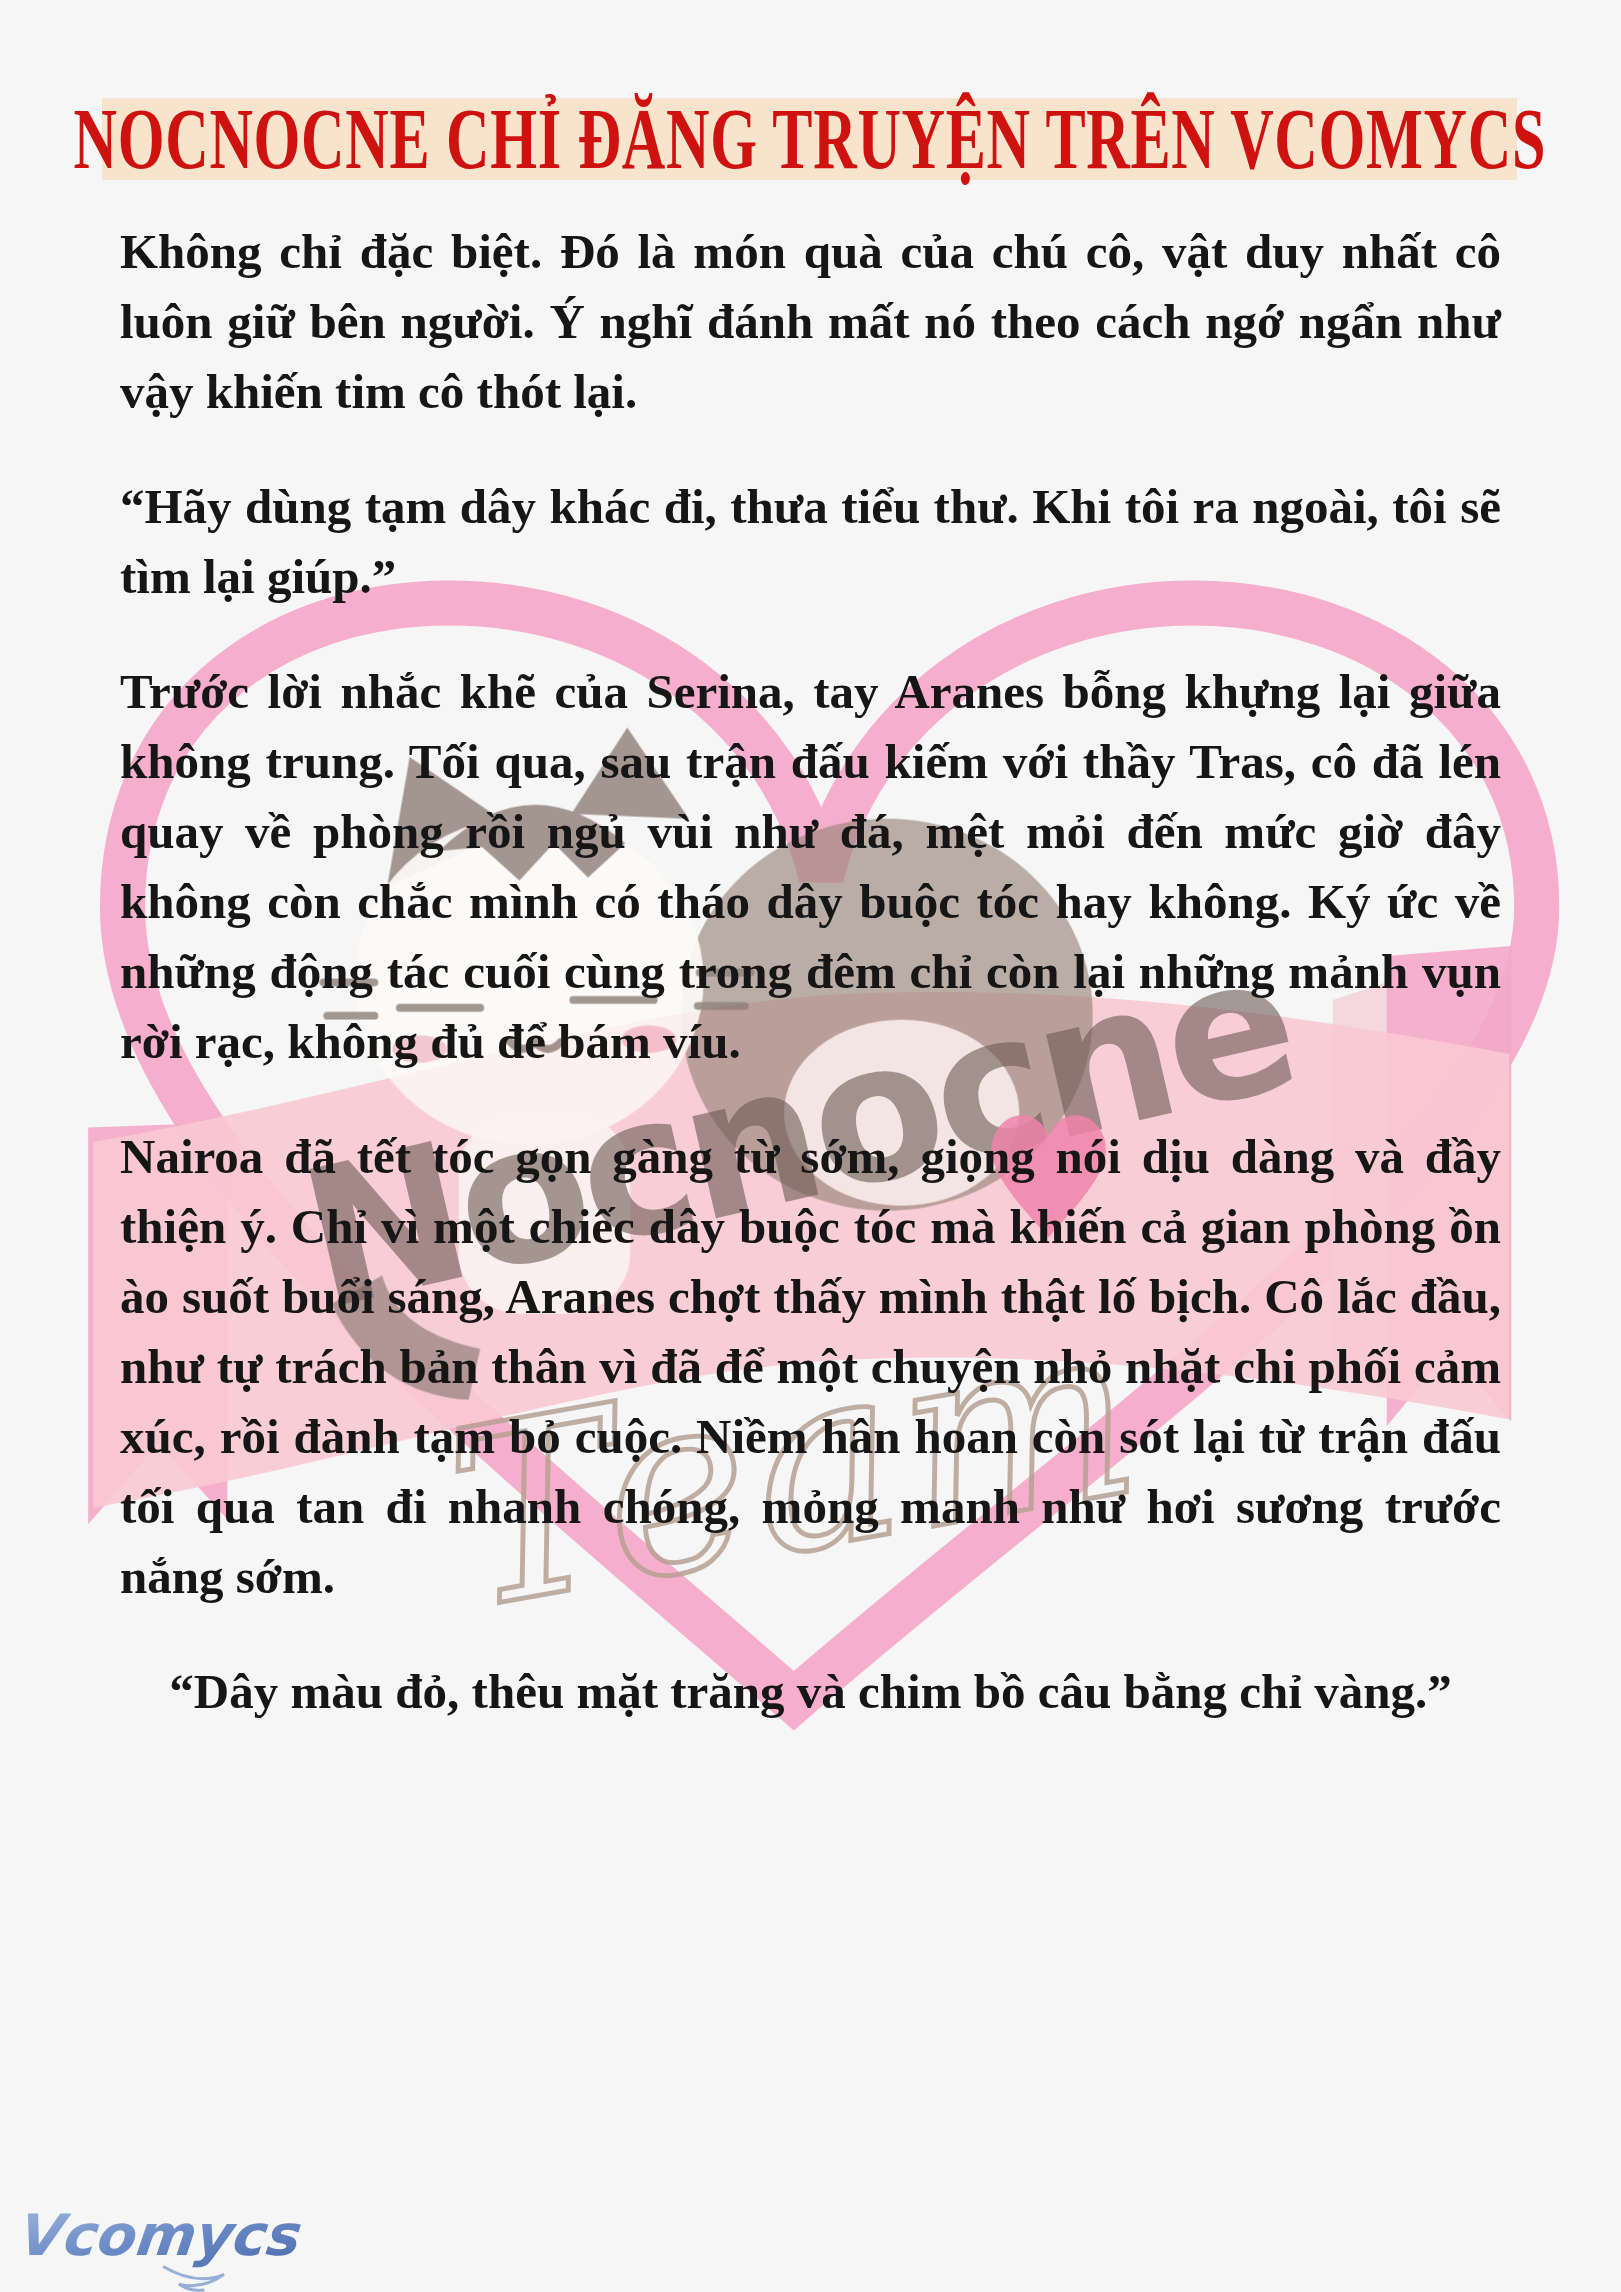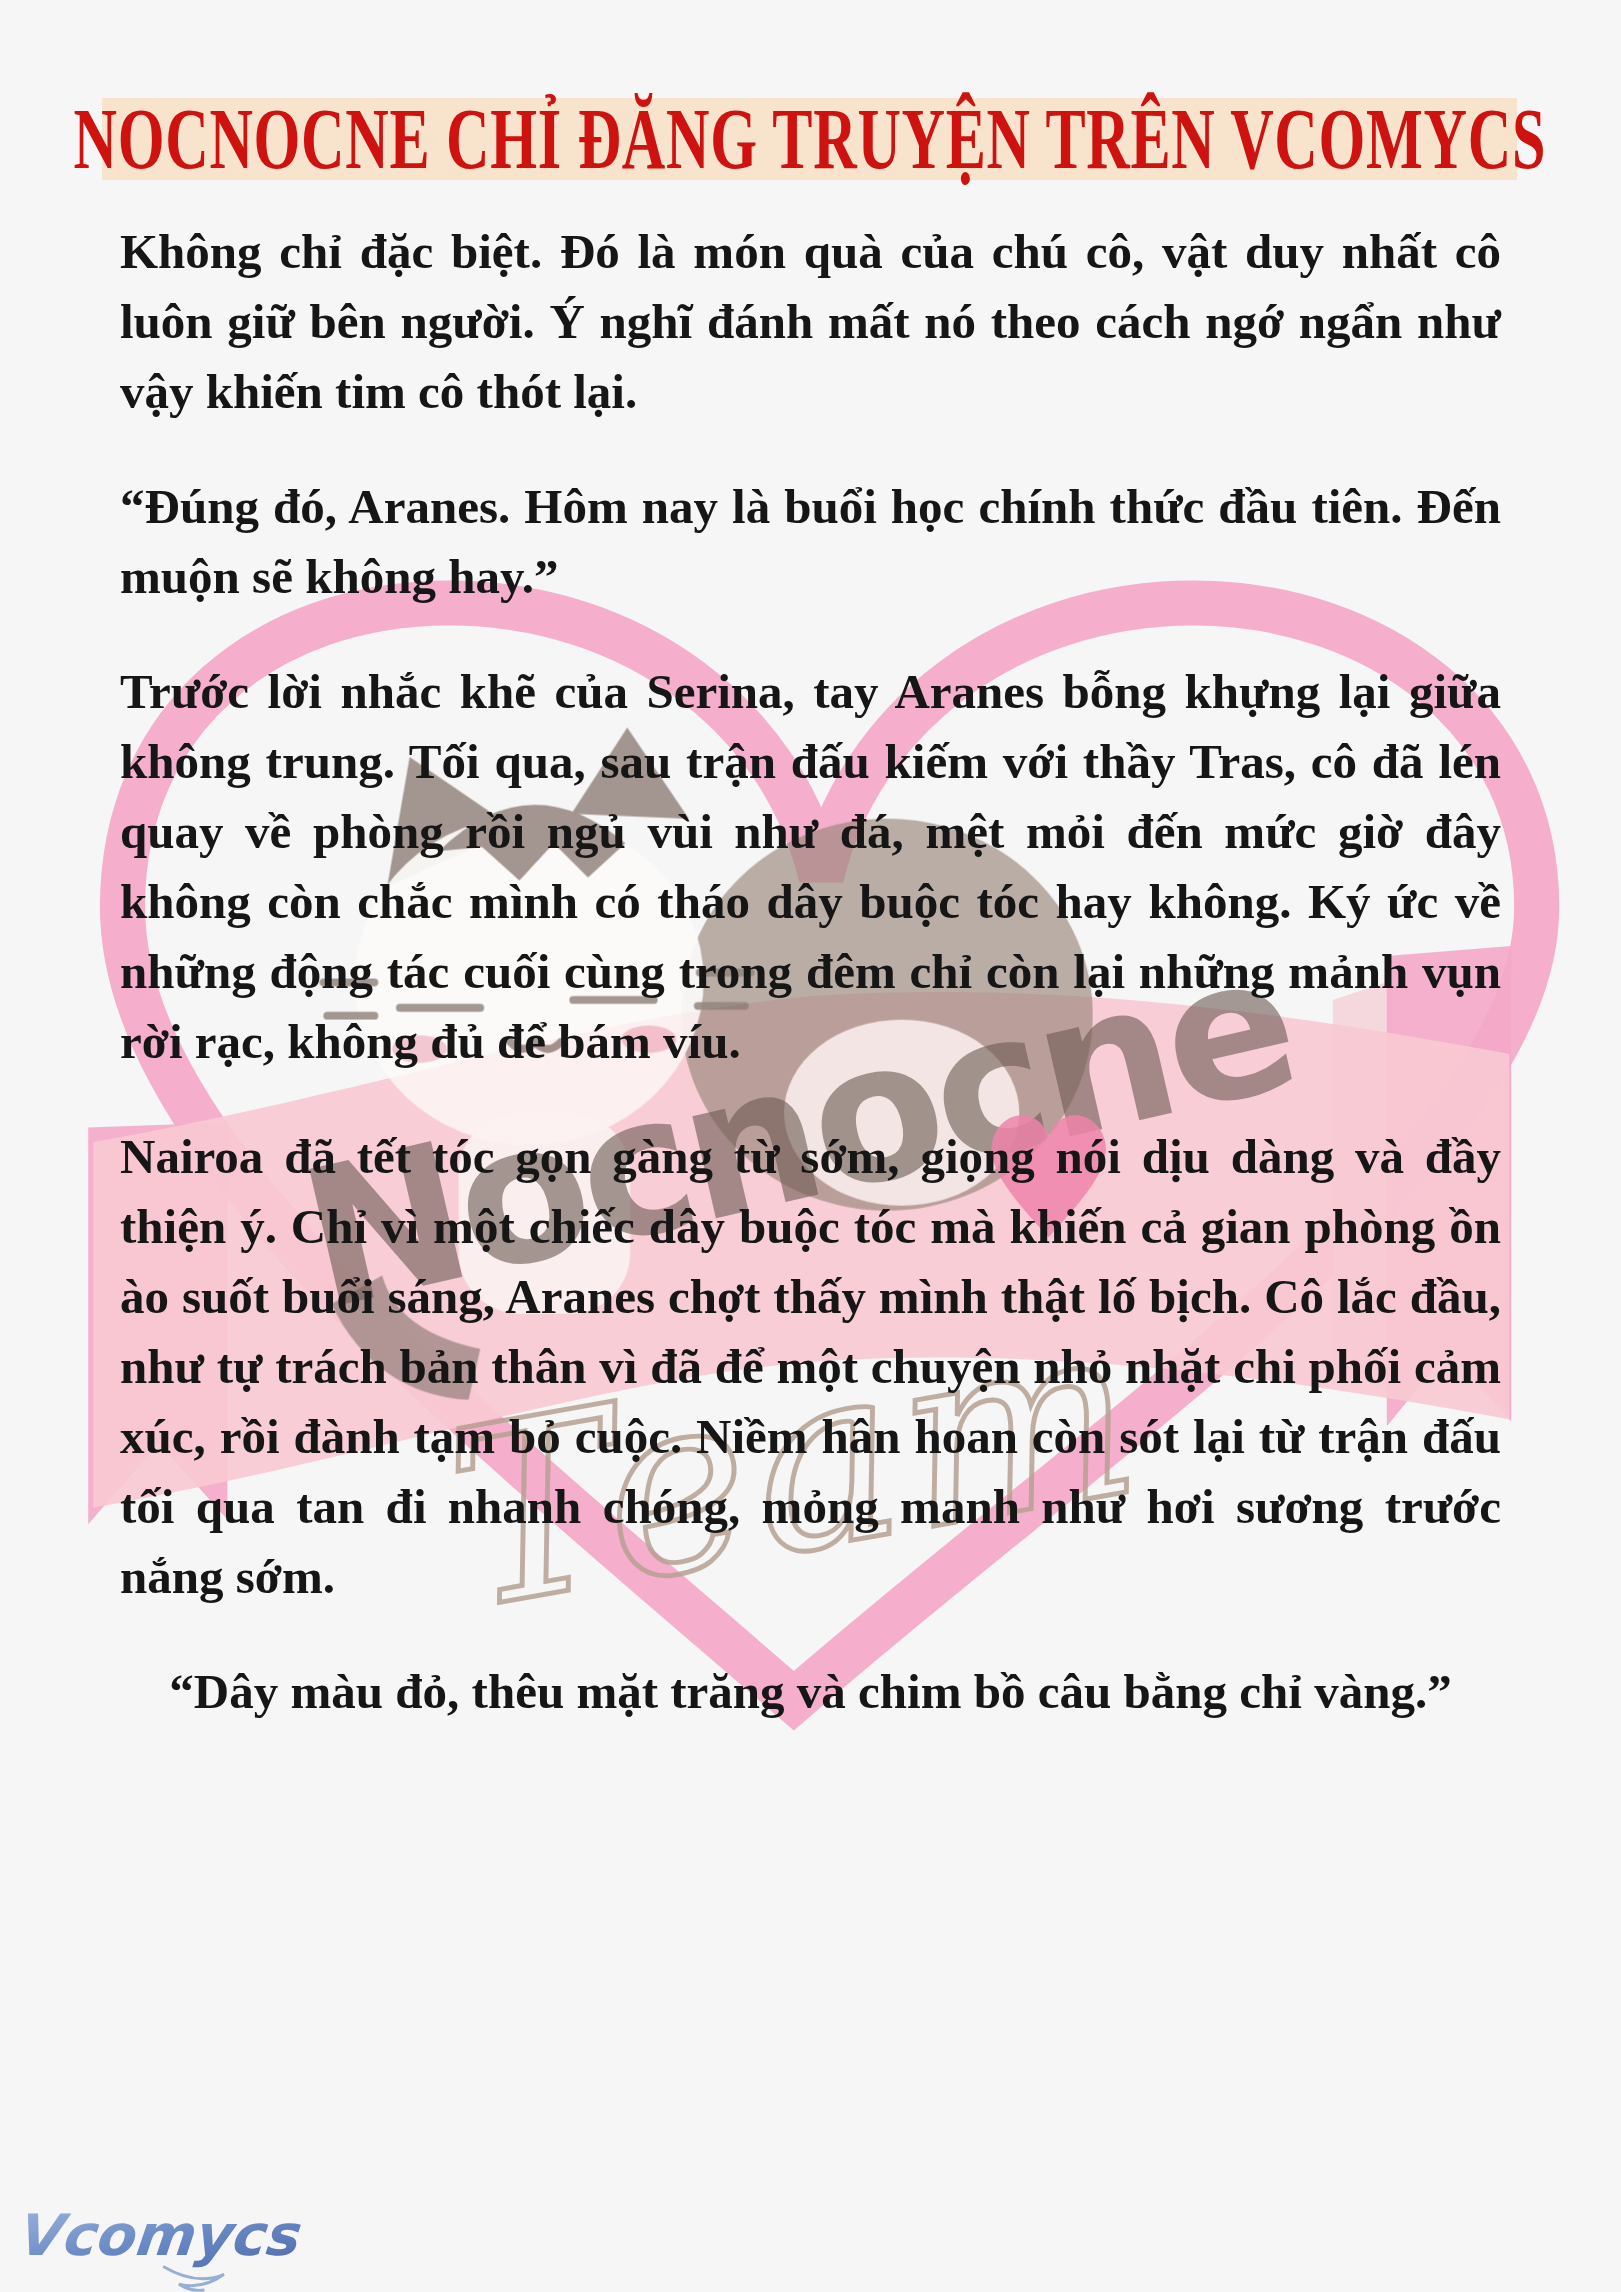--- a/index.html
+++ b/index.html
@@ -111,21 +111,21 @@
          C 1140 1182, 1115 1213, 1070 1262 Z" fill="#ee84aa" opacity="0.85"></path>
   </svg>
 
   <div class="content">
     <div class="banner">
       <span>NOCNOCNE CHỈ ĐĂNG TRUYỆN TRÊN VCOMYCS</span>
     </div>
 
     <div class="textblock">
       <p>Không chỉ đặc biệt. Đó là món quà của chú cô, vật duy nhất cô luôn giữ bên người. Ý nghĩ đánh mất nó theo cách ngớ ngẩn như vậy khiến tim cô thót lại.</p>
-      <p>“Đúng đó, Aranes. Hôm nay là buổi học chính thức đầu tiên. Đến muộn sẽ không hay.”</p>
+      <p>“Hãy dùng tạm dây khác đi, thưa tiểu thư. Khi tôi ra ngoài, tôi sẽ tìm lại giúp.”</p>
       <p>Trước lời nhắc khẽ của Serina, tay Aranes bỗng khựng lại giữa không trung. Tối qua, sau trận đấu kiếm với thầy Tras, cô đã lén quay về phòng rồi ngủ vùi như đá, mệt mỏi đến mức giờ đây không còn chắc mình có tháo dây buộc tóc hay không. Ký ức về những động tác cuối cùng trong đêm chỉ còn lại những mảnh vụn rời rạc, không đủ để bám víu.</p>
       <p>Nairoa đã tết tóc gọn gàng từ sớm, giọng nói dịu dàng và đầy thiện ý. Chỉ vì một chiếc dây buộc tóc mà khiến cả gian phòng ồn ào suốt buổi sáng, Aranes chợt thấy mình thật lố bịch. Cô lắc đầu, như tự trách bản thân vì đã để một chuyện nhỏ nhặt chi phối cảm xúc, rồi đành tạm bỏ cuộc. Niềm hân hoan còn sót lại từ trận đấu tối qua tan đi nhanh chóng, mỏng manh như hơi sương trước nắng sớm.</p>
       <p>“Dây màu đỏ, thêu mặt trăng và chim bồ câu bằng chỉ vàng.”</p>
     </div>
   </div>
 
   <svg class="logo" viewBox="0 0 320 110">
     <defs>
       <linearGradient id="lg" x1="0" y1="0" x2="1" y2="1">
         <stop offset="0" stop-color="#9db4dd"></stop>

